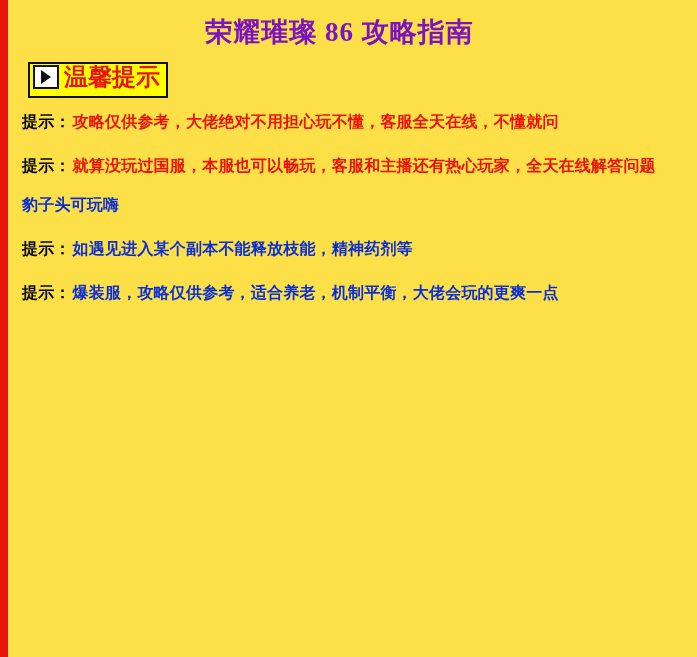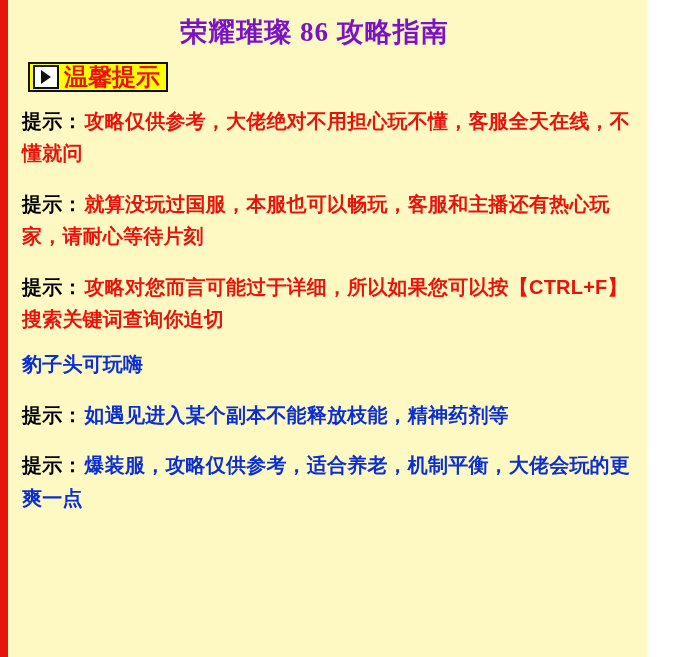--- a/index.html
+++ b/index.html
@@ -8,23 +8,23 @@
   }
   body {
     width: 697px;
     height: 657px;
     background: #ffffff;
     font-family: "Liberation Sans", sans-serif;
     overflow: hidden;
   }
   .page {
     position: relative;
-    width: 647px;
+    width: 697px;
     height: 657px;
-    background: #fef9c3;
+    background: #fde047;
     box-sizing: border-box;
   }
   
   .left-rail {
     position: absolute;
     left: 0;
     top: 0;
     width: 8px;
     height: 657px;
     background: #e8140c;
@@ -51,21 +51,21 @@
   .notice-row {
     display: flex;
     align-items: center;
     margin: 12px 0 6px 6px;
   }
   .notice-box {
     display: inline-flex;
     align-items: center;
     background: #ffff00;
     border: 2px solid #111111;
-    padding: 1px 4px 1px 3px;
+    padding: 1px 4px 7px 3px;
   }
   .play-icon {
     width: 22px;
     height: 20px;
     border: 2px solid #111111;
     background: #ffffff;
     margin-right: 5px;
     position: relative;
     display: inline-block;
   }
@@ -82,25 +82,26 @@
     color: #e8140c;
     font-family: "Liberation Serif", serif;
     font-weight: bold;
     font-size: 24px;
     line-height: 1;
     padding-right: 2px;
   }
   .tip {
     margin: 0 0 4px 0;
     padding: 7px 0 7px 0;
-    font-size: 20px;
+    font-size: 16px;
     font-weight: bold;
     line-height: 1.62;
     color: #e8140c;
     letter-spacing: 0.2px;
+    font-family: Liberation Mono, monospace;
   }
   .tip .label {
     color: #000000;
     font-weight: bold;
     margin-right: 2px;
   }
   .tip .body {
     color: #e8140c;
   }
   .tip.blue .body {
@@ -130,28 +131,25 @@
         <span class="play-icon"></span>
         <span class="notice-text">温馨提示</span>
       </div>
     </div>
 
     <p class="tip">
       <span class="label">提示：</span><span class="body">攻略仅供参考，大佬绝对不用担心玩不懂，客服全天在线，不懂就问</span>
     </p>
 
     <p class="tip">
-      <span class="label">提示：</span><span class="body">就算没玩过国服，本服也可以畅玩，客服和主播还有热心玩家，请耐心等待片刻</span>
+      <span class="label">提示：</span><span class="body">就算没玩过国服，本服也可以畅玩，客服和主播还有热心玩家，全天在线解答问题</span>
     </p>
 
 
 
-    <p class="tip">
-      <span class="label">提示：</span><span class="body">攻略对您而言可能过于详细，所以如果您可以按【CTRL+F】搜索关键词查询你迫切</span>
-    </p>
 
     <p class="tip standalone">
       <span class="body">豹子头可玩嗨</span>
     </p>
 
     <p class="tip blue">
       <span class="label">提示：</span><span class="body">如遇见进入某个副本不能释放枝能，精神药剂等</span>
     </p>
 
     <p class="tip blue">

